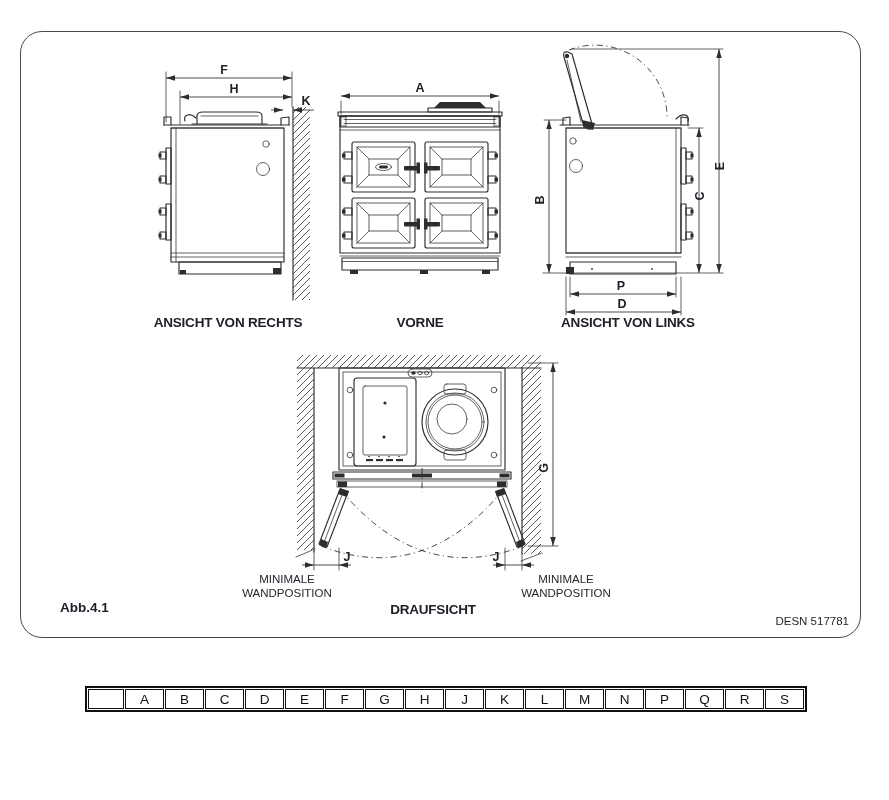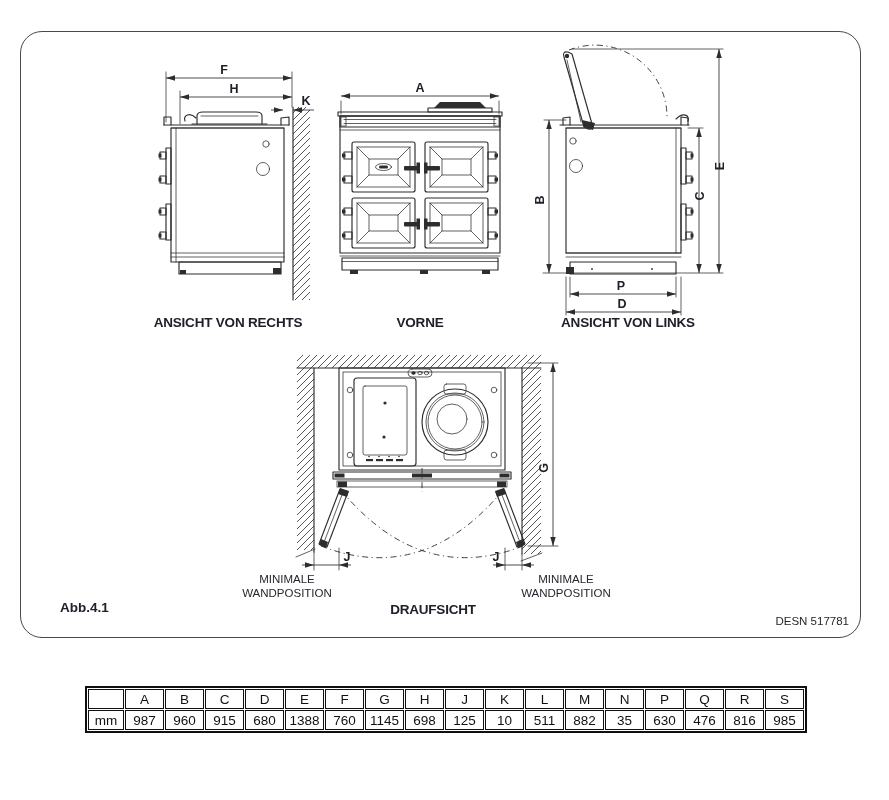--- a/index.html
+++ b/index.html
@@ -366,37 +366,17 @@
         <th>J</th>
         <th>K</th>
         <th>L</th>
         <th>M</th>
         <th>N</th>
         <th>P</th>
         <th>Q</th>
         <th>R</th>
         <th>S</th>
       </tr>
-      <tr>
-        <td class="unit">mm</td>
-        <td>987</td>
-        <td>960</td>
-        <td>915</td>
-        <td>680</td>
-        <td>1388</td>
-        <td>760</td>
-        <td>1145</td>
-        <td>698</td>
-        <td>125</td>
-        <td>10</td>
-        <td>511</td>
-        <td>882</td>
-        <td>35</td>
-        <td>630</td>
-        <td>476</td>
-        <td>816</td>
-        <td>985</td>
-      </tr>
     </tbody>
       </table>
   </div>
 
 </div>
 
 </body></html>

